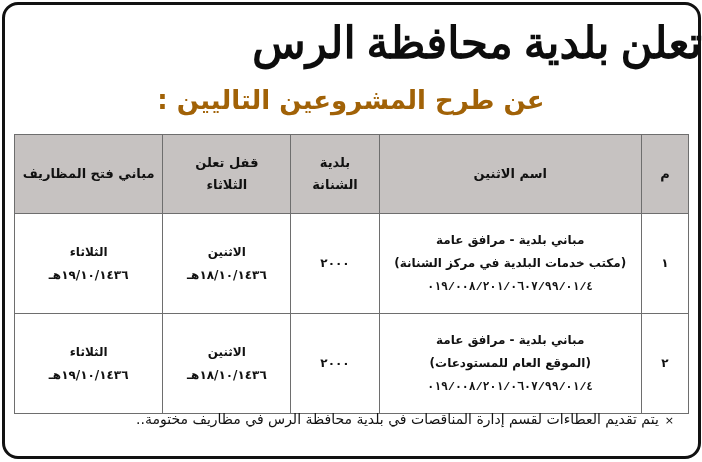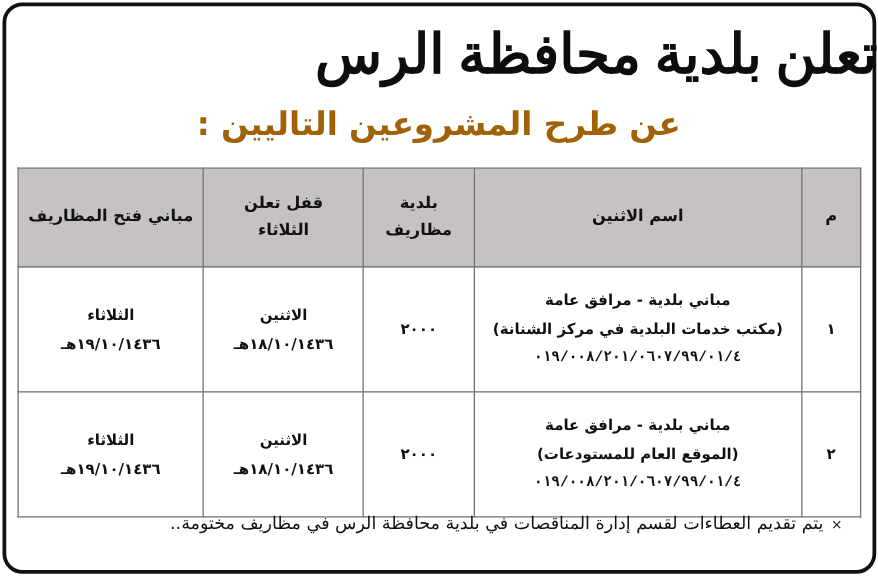--- a/index.html
+++ b/index.html
@@ -45,21 +45,21 @@
     <col class="col-price">
     <col class="col-close">
     <col class="col-open">
   </colgroup>
   <thead>
     <tr>
       <th>م</th>
       <th>اسم الاثنين</th>
       <th>
         <span class="line">بلدية</span>
-        <span class="line">مظاريف</span>
+        <span class="line">الشنانة</span>
       </th>
       <th>
         <span class="line">قفل تعلن</span>
         <span class="line">الثلاثاء</span>
       </th>
       <th>مباني فتح المظاريف</th>
     </tr>
   </thead>
   <tbody>
     <tr>

